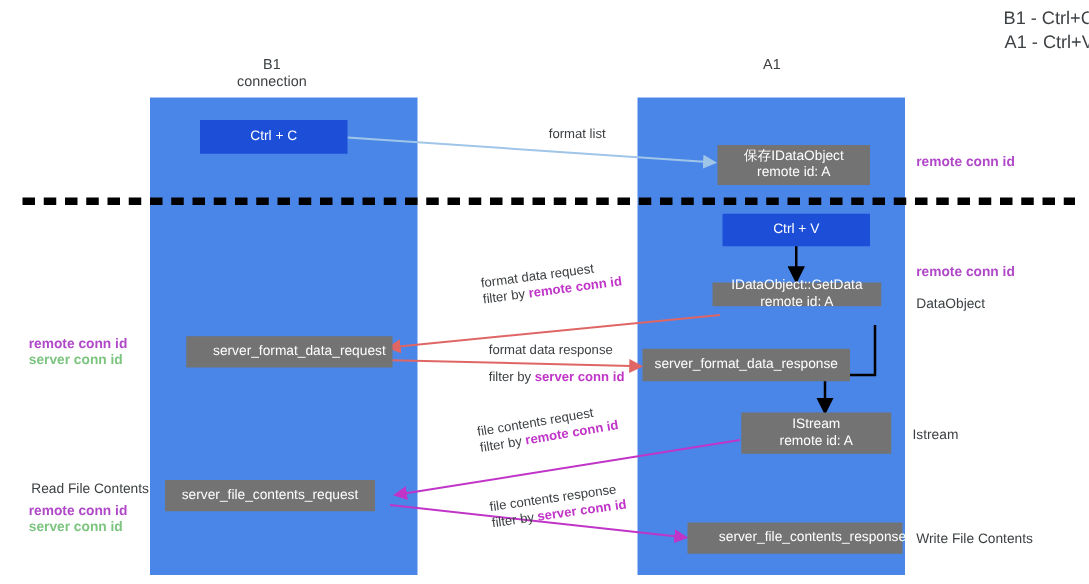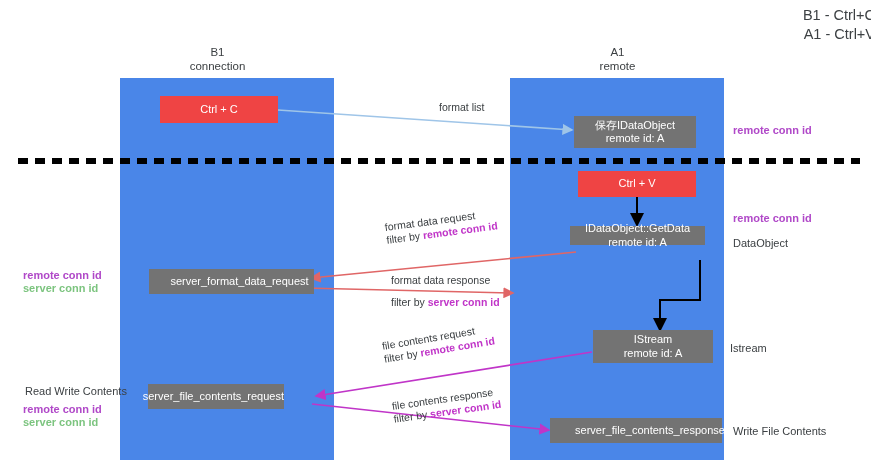--- a/index.html
+++ b/index.html
@@ -16,21 +16,21 @@
   
   .col-head{position:absolute;text-align:center;font-size:11.5px;line-height:13.5px;color:#3c4043;}
 
   
   .lane{position:absolute;background:#4a86e8;}
 
   
   .box{position:absolute;box-sizing:border-box;display:flex;flex-direction:column;
        align-items:center;justify-content:center;text-align:center;
        color:#ffffff;font-size:11px;line-height:13.5px;}
-  .box.green{background:#ef4444;}
+  .box.green{background:#1d4ed8;}
   .box.orange{background:#737373;}
   .box .l2{font-size:11px;line-height:13.5px;}
 
   
   .lbl{position:absolute;font-size:11px;line-height:14px;white-space:nowrap;}
   .lbl.dark{color:#3c4043;}
   .lbl.purple{color:#b048c8;font-weight:bold;}
   .lbl.green{color:#7cc47f;font-weight:bold;}
   .flab{position:absolute;font-size:10.5px;line-height:13px;white-space:nowrap;color:#3c4043;}
   .flab .em{color:#c035c8;font-weight:bold;}
@@ -45,21 +45,20 @@
 
   <div class="title">B1 - Ctrl+C
 A1 - Ctrl+V</div>
 
   <div class="col-head" style="left:155px;top:46px;width:125px;">
     <div>B1</div>
     <div>connection</div>
   </div>
   <div class="col-head" style="left:555px;top:46px;width:125px;">
     <div>A1</div>
-    <div>remote</div>
   </div>
 
   <div class="lane" style="left:120px;top:78px;width:214px;height:382px;"></div>
   <div class="lane" style="left:510px;top:78px;width:214px;height:382px;"></div>
 
   <svg id="wires" viewBox="0 0 871 467">
     <defs>
       <marker id="ah-blue" markerWidth="7" markerHeight="7" refX="6" refY="3.5" orient="auto">
         <path d="M0,0 L7,3.5 L0,7 z" fill="#9fc5e8"></path>
       </marker>
@@ -106,27 +105,30 @@
 
   <div class="box orange" style="left:570px;top:226px;width:135px;height:19px;">
     <div>IDataObject::GetData</div>
     <div class="l2">remote id: A</div>
   </div>
 
   <div class="box orange" style="left:149px;top:269px;width:165px;height:25px;padding-left:16px;">
     <div>server_format_data_request</div>
   </div>
 
+  <div class="box orange" style="left:514px;top:279px;width:166px;height:26px;">
+    <div>server_format_data_response</div>
+  </div>
 
   <div class="box orange" style="left:593px;top:330px;width:120px;height:33px;">
     <div>IStream</div>
     <div class="l2">remote id: A</div>
   </div>
 
-  <div class="box orange" style="left:148px;top:384px;width:136px;height:25px;align-items:flex-end;">
+  <div class="box orange" style="left:132px;top:384px;width:168px;height:25px;">
     <div>server_file_contents_request</div>
   </div>
 
   <div class="box orange" style="left:550px;top:418px;width:172px;height:25px;padding-left:28px;">
     <div>server_file_contents_response</div>
   </div>
 
   <div class="flab" style="left:399px;top:101px;padding-left:40px;">
     <div>format list</div>
   </div>
@@ -161,17 +163,17 @@
 
   <div class="lbl purple" style="left:733px;top:123px;">remote conn id</div>
   <div class="lbl purple" style="left:733px;top:211px;">remote conn id</div>
   <div class="lbl dark" style="left:733px;top:236px;">DataObject</div>
   <div class="lbl dark" style="left:730px;top:341px;">Istream</div>
   <div class="lbl dark" style="left:733px;top:424px;">Write File Contents</div>
 
   <div class="lbl purple" style="left:23px;top:268px;">remote conn id</div>
   <div class="lbl green" style="left:23px;top:281px;">server conn id</div>
 
-  <div class="lbl dark" style="left:25px;top:384px;">Read Write Contents</div>
+  <div class="lbl dark" style="left:25px;top:384px;">Read File Contents</div>
   <div class="lbl purple" style="left:23px;top:402px;">remote conn id</div>
   <div class="lbl green" style="left:23px;top:415px;">server conn id</div>
 
 </div>
 
 </body></html>

